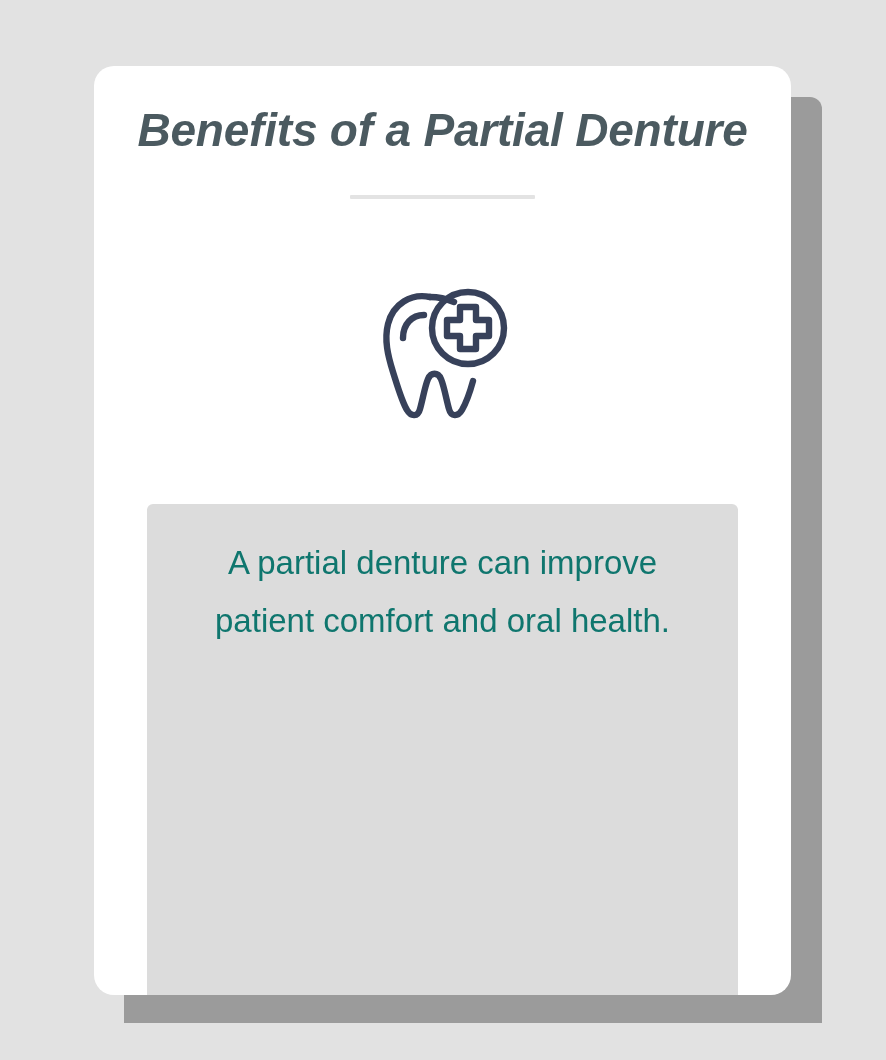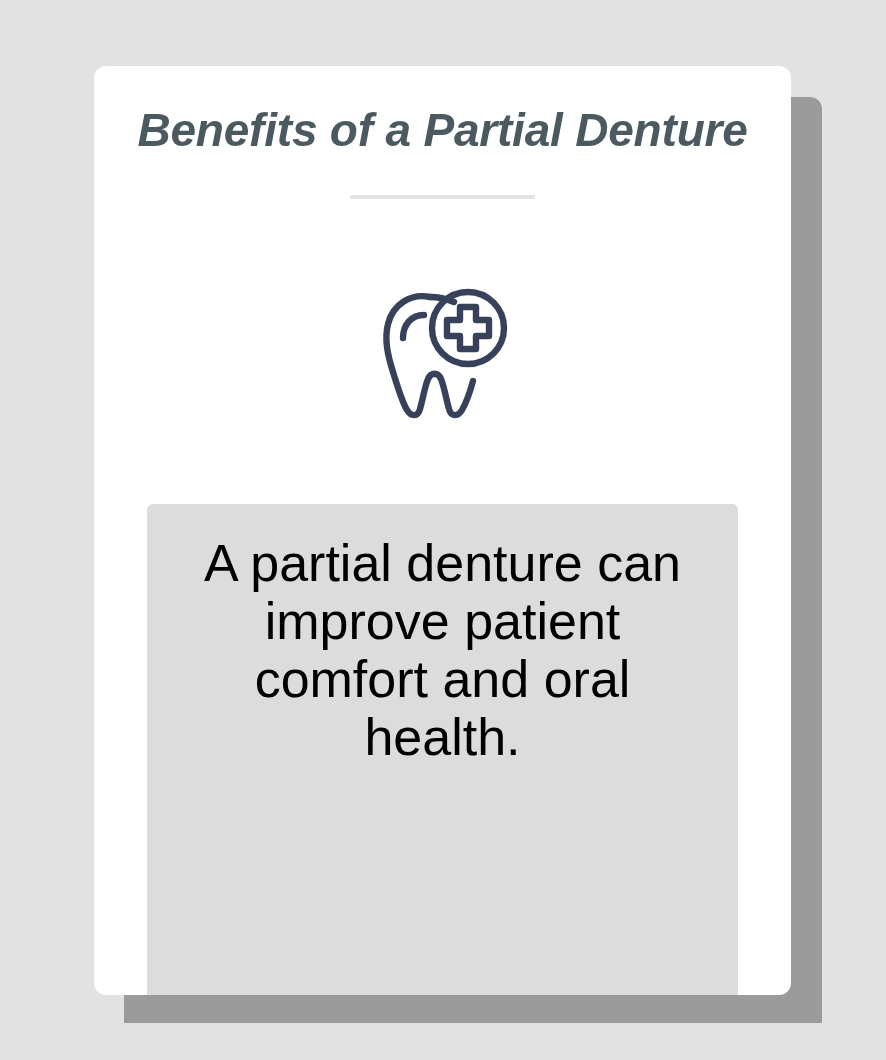--- a/index.html
+++ b/index.html
@@ -36,21 +36,21 @@
   }
 
   
   .card {
     position: absolute;
     left: 94px;
     top: 66px;
     width: 697px;
     height: 929px;
     background: #ffffff;
-    border-radius: 12px;
+    border-radius: 20px;
     z-index: 2;
     overflow: hidden;
   }
 
   
   .card-title {
     position: absolute;
     left: 0;
     right: 0;
     top: 40px;
@@ -103,24 +103,24 @@
     background: #dcdcdc;
     border-radius: 6px 6px 0 0;
   }
 
   .body-text {
     position: absolute;
     left: 30px;
     right: 30px;
     top: 30px;
     text-align: center;
-    font-size: 52px;
+    font-size: 33px;
     line-height: 58px;
     font-weight: 400;
-    color: #000000;
+    color: #0f766e;
   }
 </style>
 </head>
 <body>
 
 <div id="slide-stage">
 
   <div class="card-shadow"></div>
 
   <div class="card">

